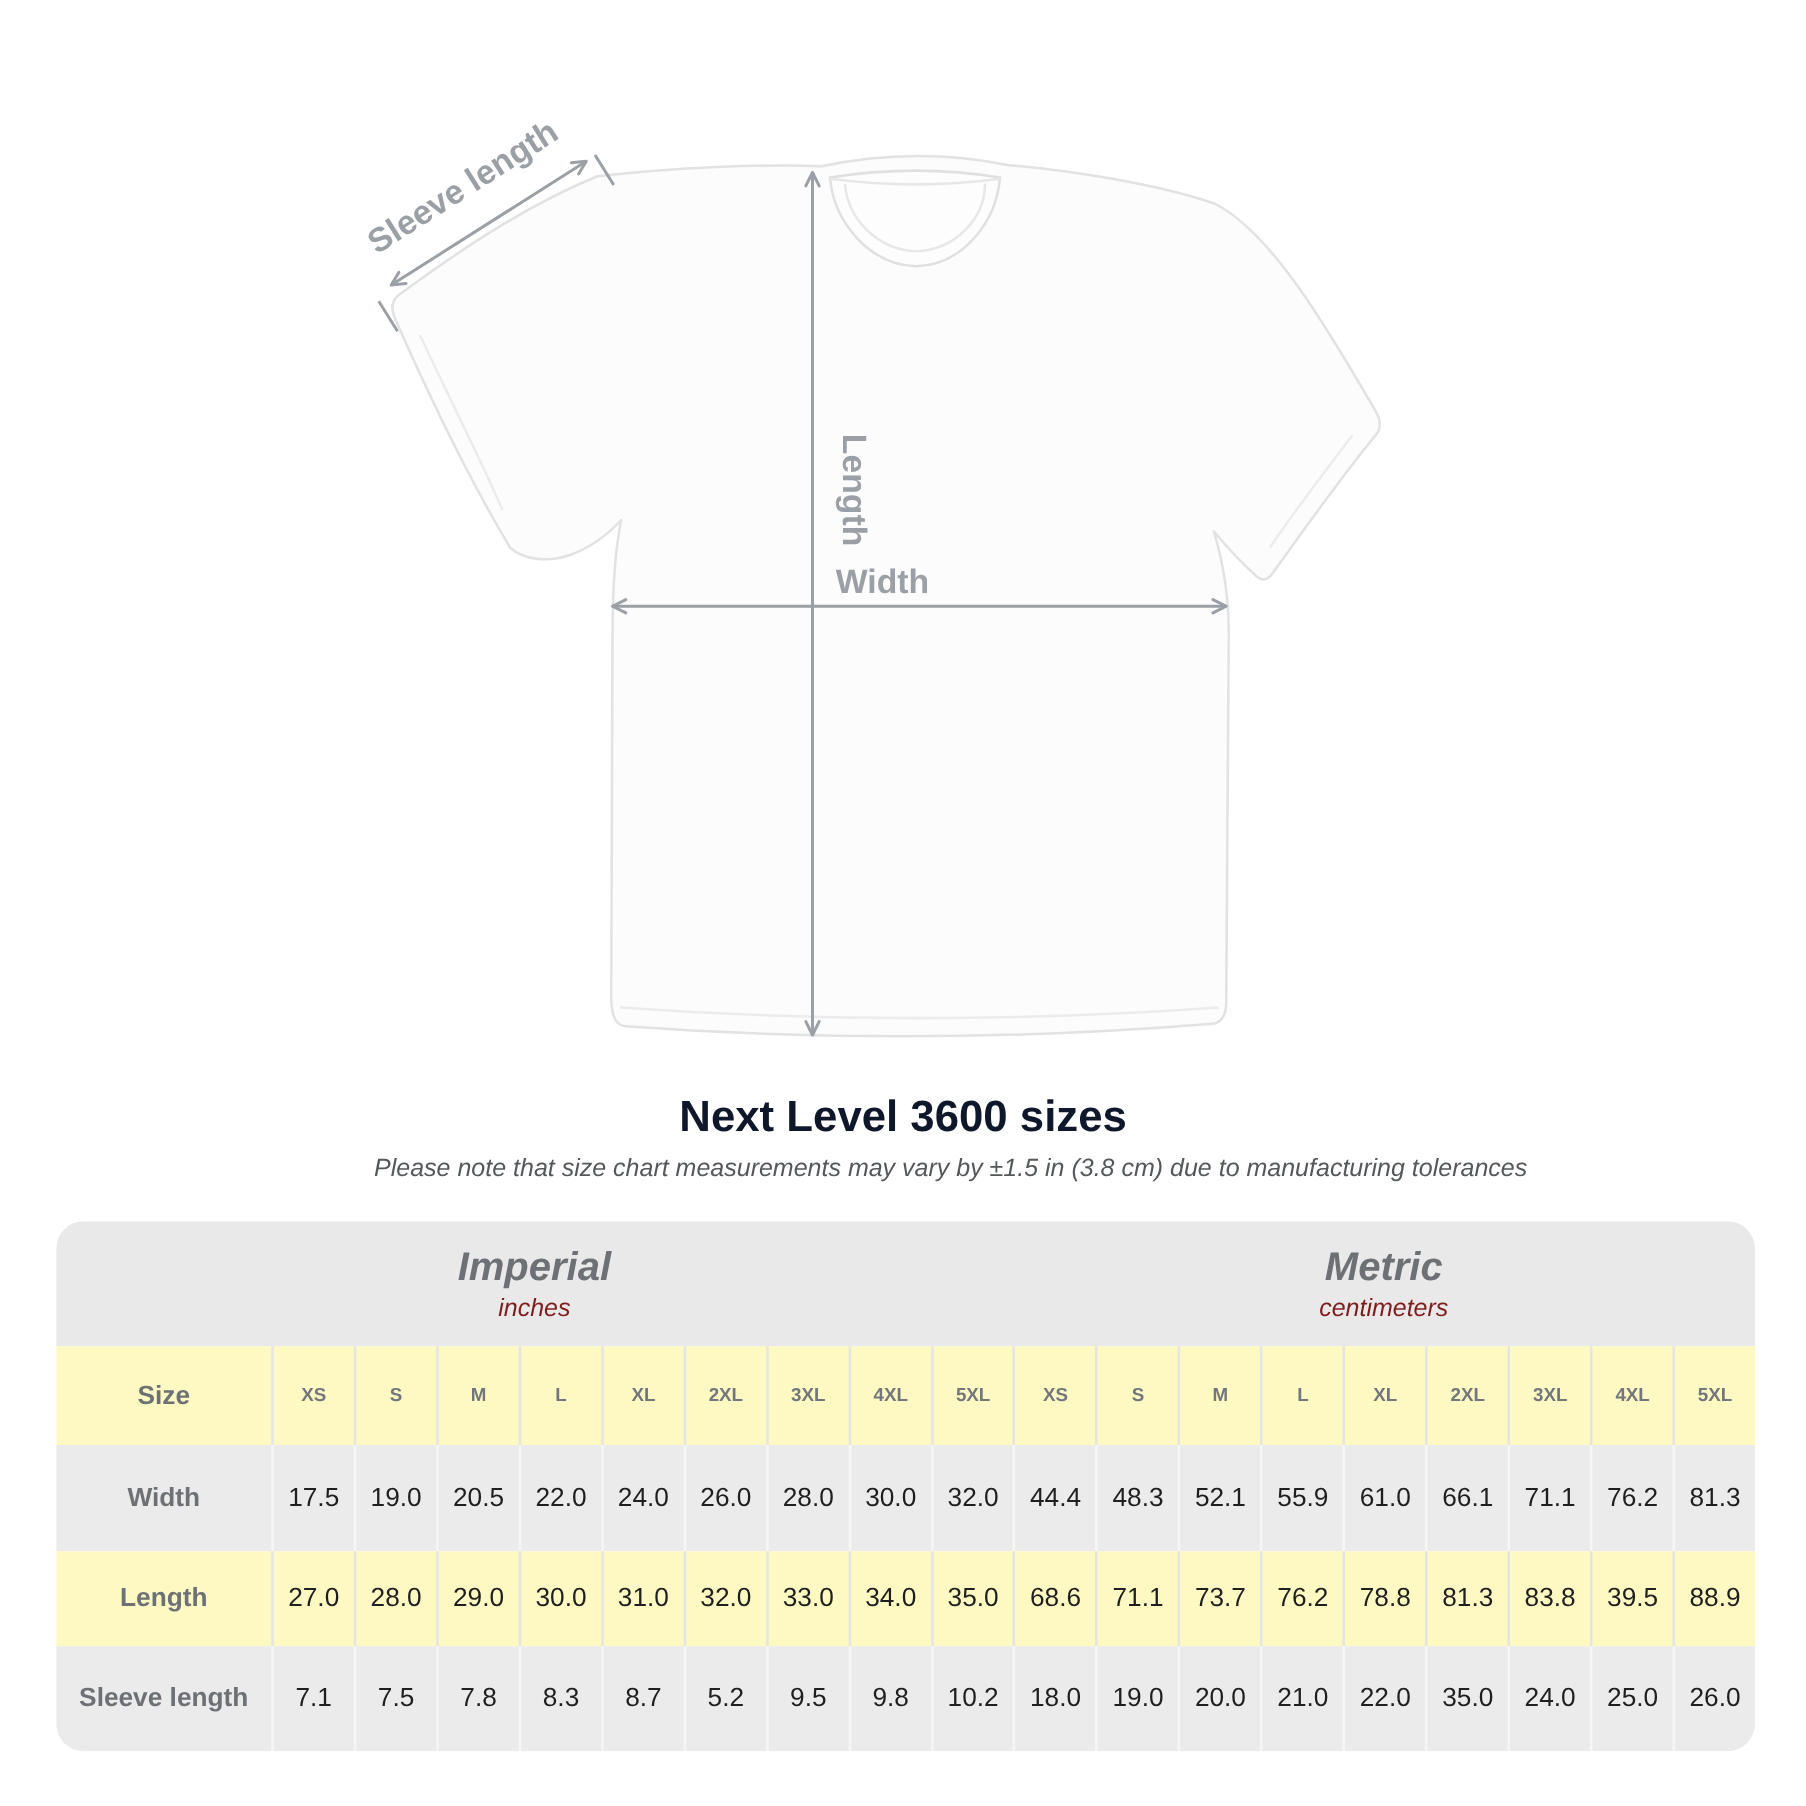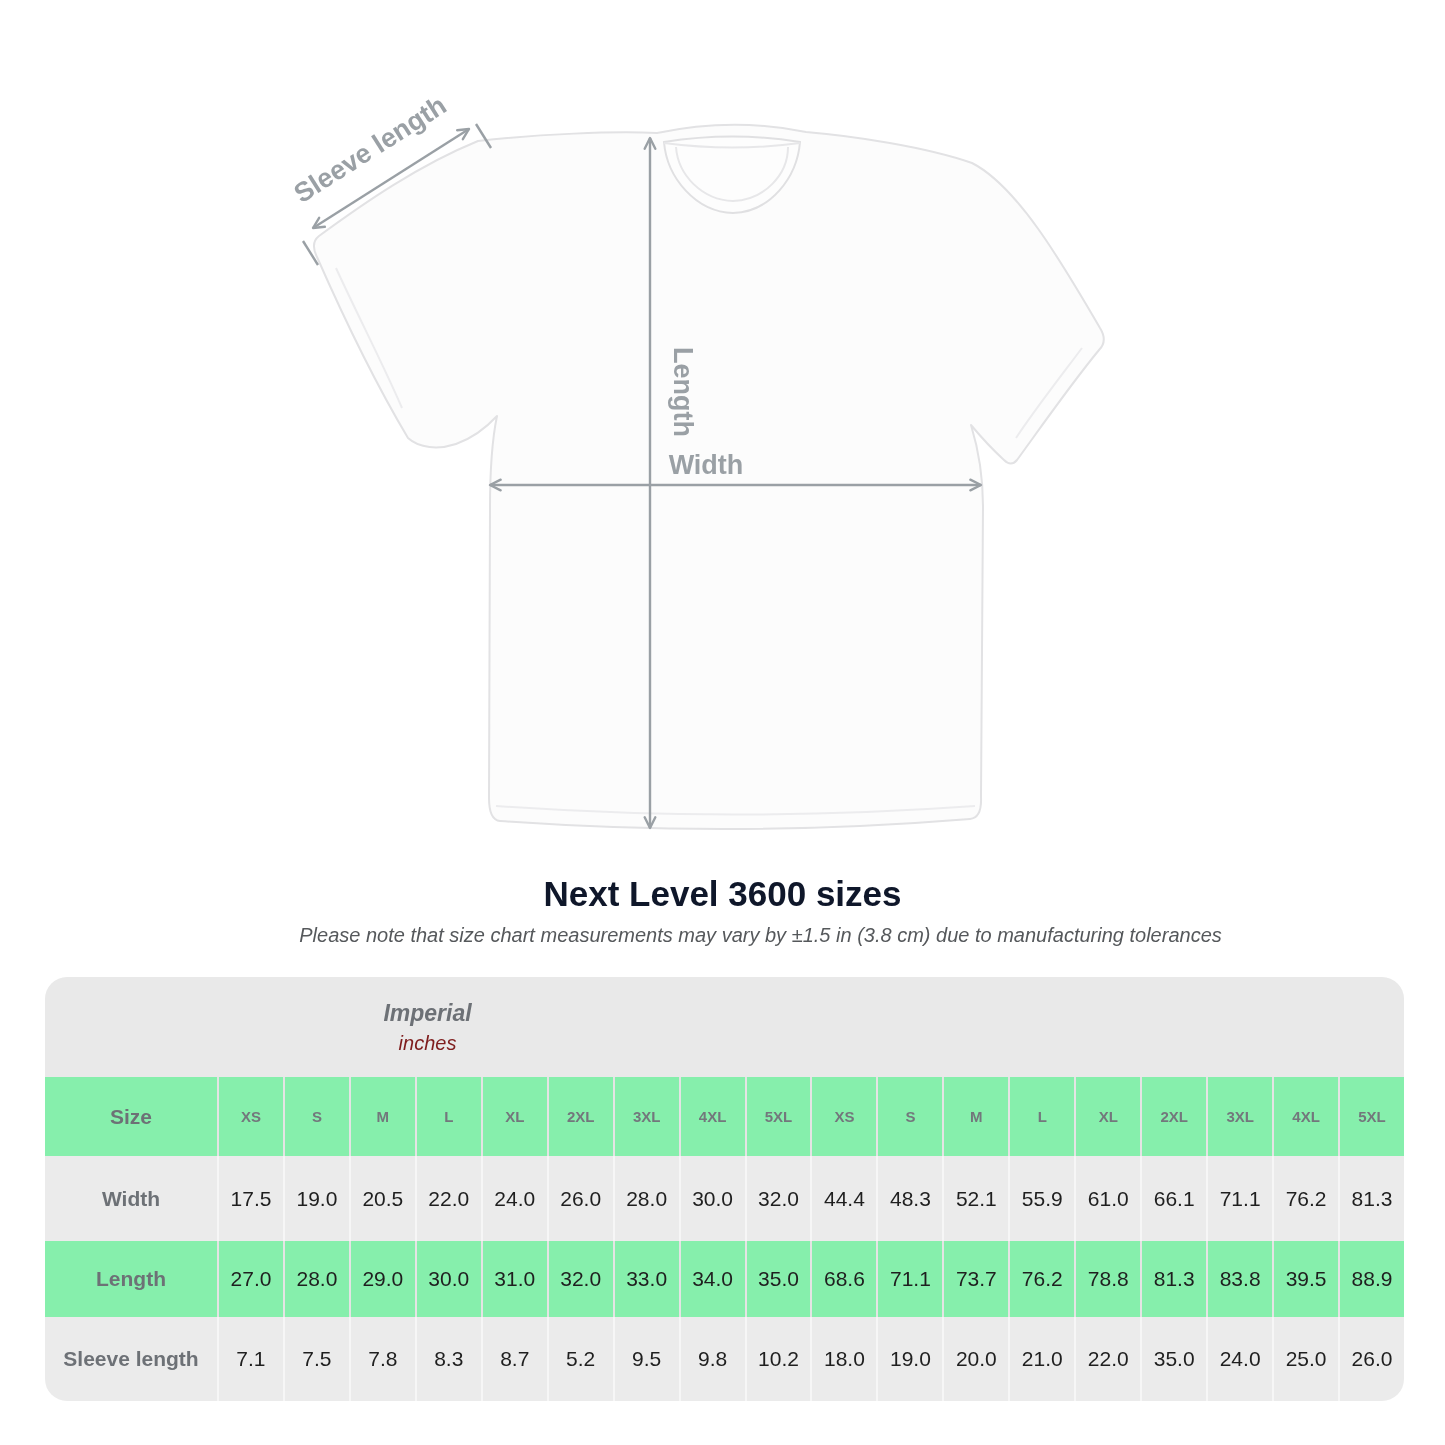--- a/index.html
+++ b/index.html
@@ -15,29 +15,29 @@
   .subtitle{position:absolute;top:924px;left:0;width:100%;text-align:center;
     font-size:20px;font-style:italic;color:#55585b;padding-left:38px;}
 
   
   .size-table{position:absolute;left:45px;top:977px;width:1359px;border-radius:22px;
     overflow:hidden;background:#fff;}
   .band{display:flex;height:100px;background:#e9e9e9;}
   .band-group{display:flex;flex-direction:column;align-items:center;justify-content:center;}
   .band-left{width:765px;}
   .band-right{flex:1;}
-  .unit-name{font-size:23px;font-weight:bold;font-style:italic;color:#6d7176;line-height:1;}
+  .unit-name{font-size:32px;font-weight:bold;font-style:italic;color:#6d7176;line-height:1;}
   .unit-sub{font-size:20px;font-style:italic;color:#7f1d1d;margin-top:8px;line-height:1;}
 
   .t-row{display:grid;grid-template-columns:172px repeat(18,1fr);}
   .t-row:nth-child(1){height:79px;}
   .t-row:nth-child(2){height:85px;}
   .t-row:nth-child(3){height:76px;}
   .t-row:nth-child(4){height:84px;}
-  .row-white{background:#86efac;text-align:right;}
+  .row-white{background:#fef9c3;text-align:right;}
   .row-gray{background:#ebebeb;}
   .t-cell{display:flex;align-items:center;justify-content:center;border-left:2px solid transparent;}
   .t-cell:first-child{border-left:none;}
   .row-white .t-cell{border-left-color:#e4e4e4;}
   .row-gray .t-cell{border-left-color:#f6f6f6;}
   .t-label{font-weight:bold;color:#6d7176;font-size:21px;}
   .t-colhead{font-weight:bold;color:#73777c;font-size:15px;}
   .t-data{color:#1f1f1f;font-size:21px;}
 
   .svg-label{font-family:"Liberation Sans","DejaVu Sans",sans-serif;font-size:27px;
@@ -105,20 +105,24 @@
   </svg>
 
   <div class="title">Next Level 3600 sizes</div>
   <div class="subtitle">Please note that size chart measurements may vary by ±1.5 in (3.8 cm) due to manufacturing tolerances</div>
 
   <div class="size-table">
     <div class="band">
       <div class="band-group band-left">
         <div class="unit-name">Imperial</div>
         <div class="unit-sub">inches</div>
+      </div>
+      <div class="band-group band-right">
+        <div class="unit-name">Metric</div>
+        <div class="unit-sub">centimeters</div>
       </div>
     </div>
     <div id="size-grid">
         <div class="t-row row-white">
           <div class="t-cell t-label">Size</div>
           <div class="t-cell t-colhead">XS</div>
           <div class="t-cell t-colhead">S</div>
           <div class="t-cell t-colhead">M</div>
           <div class="t-cell t-colhead">L</div>
           <div class="t-cell t-colhead">XL</div>

